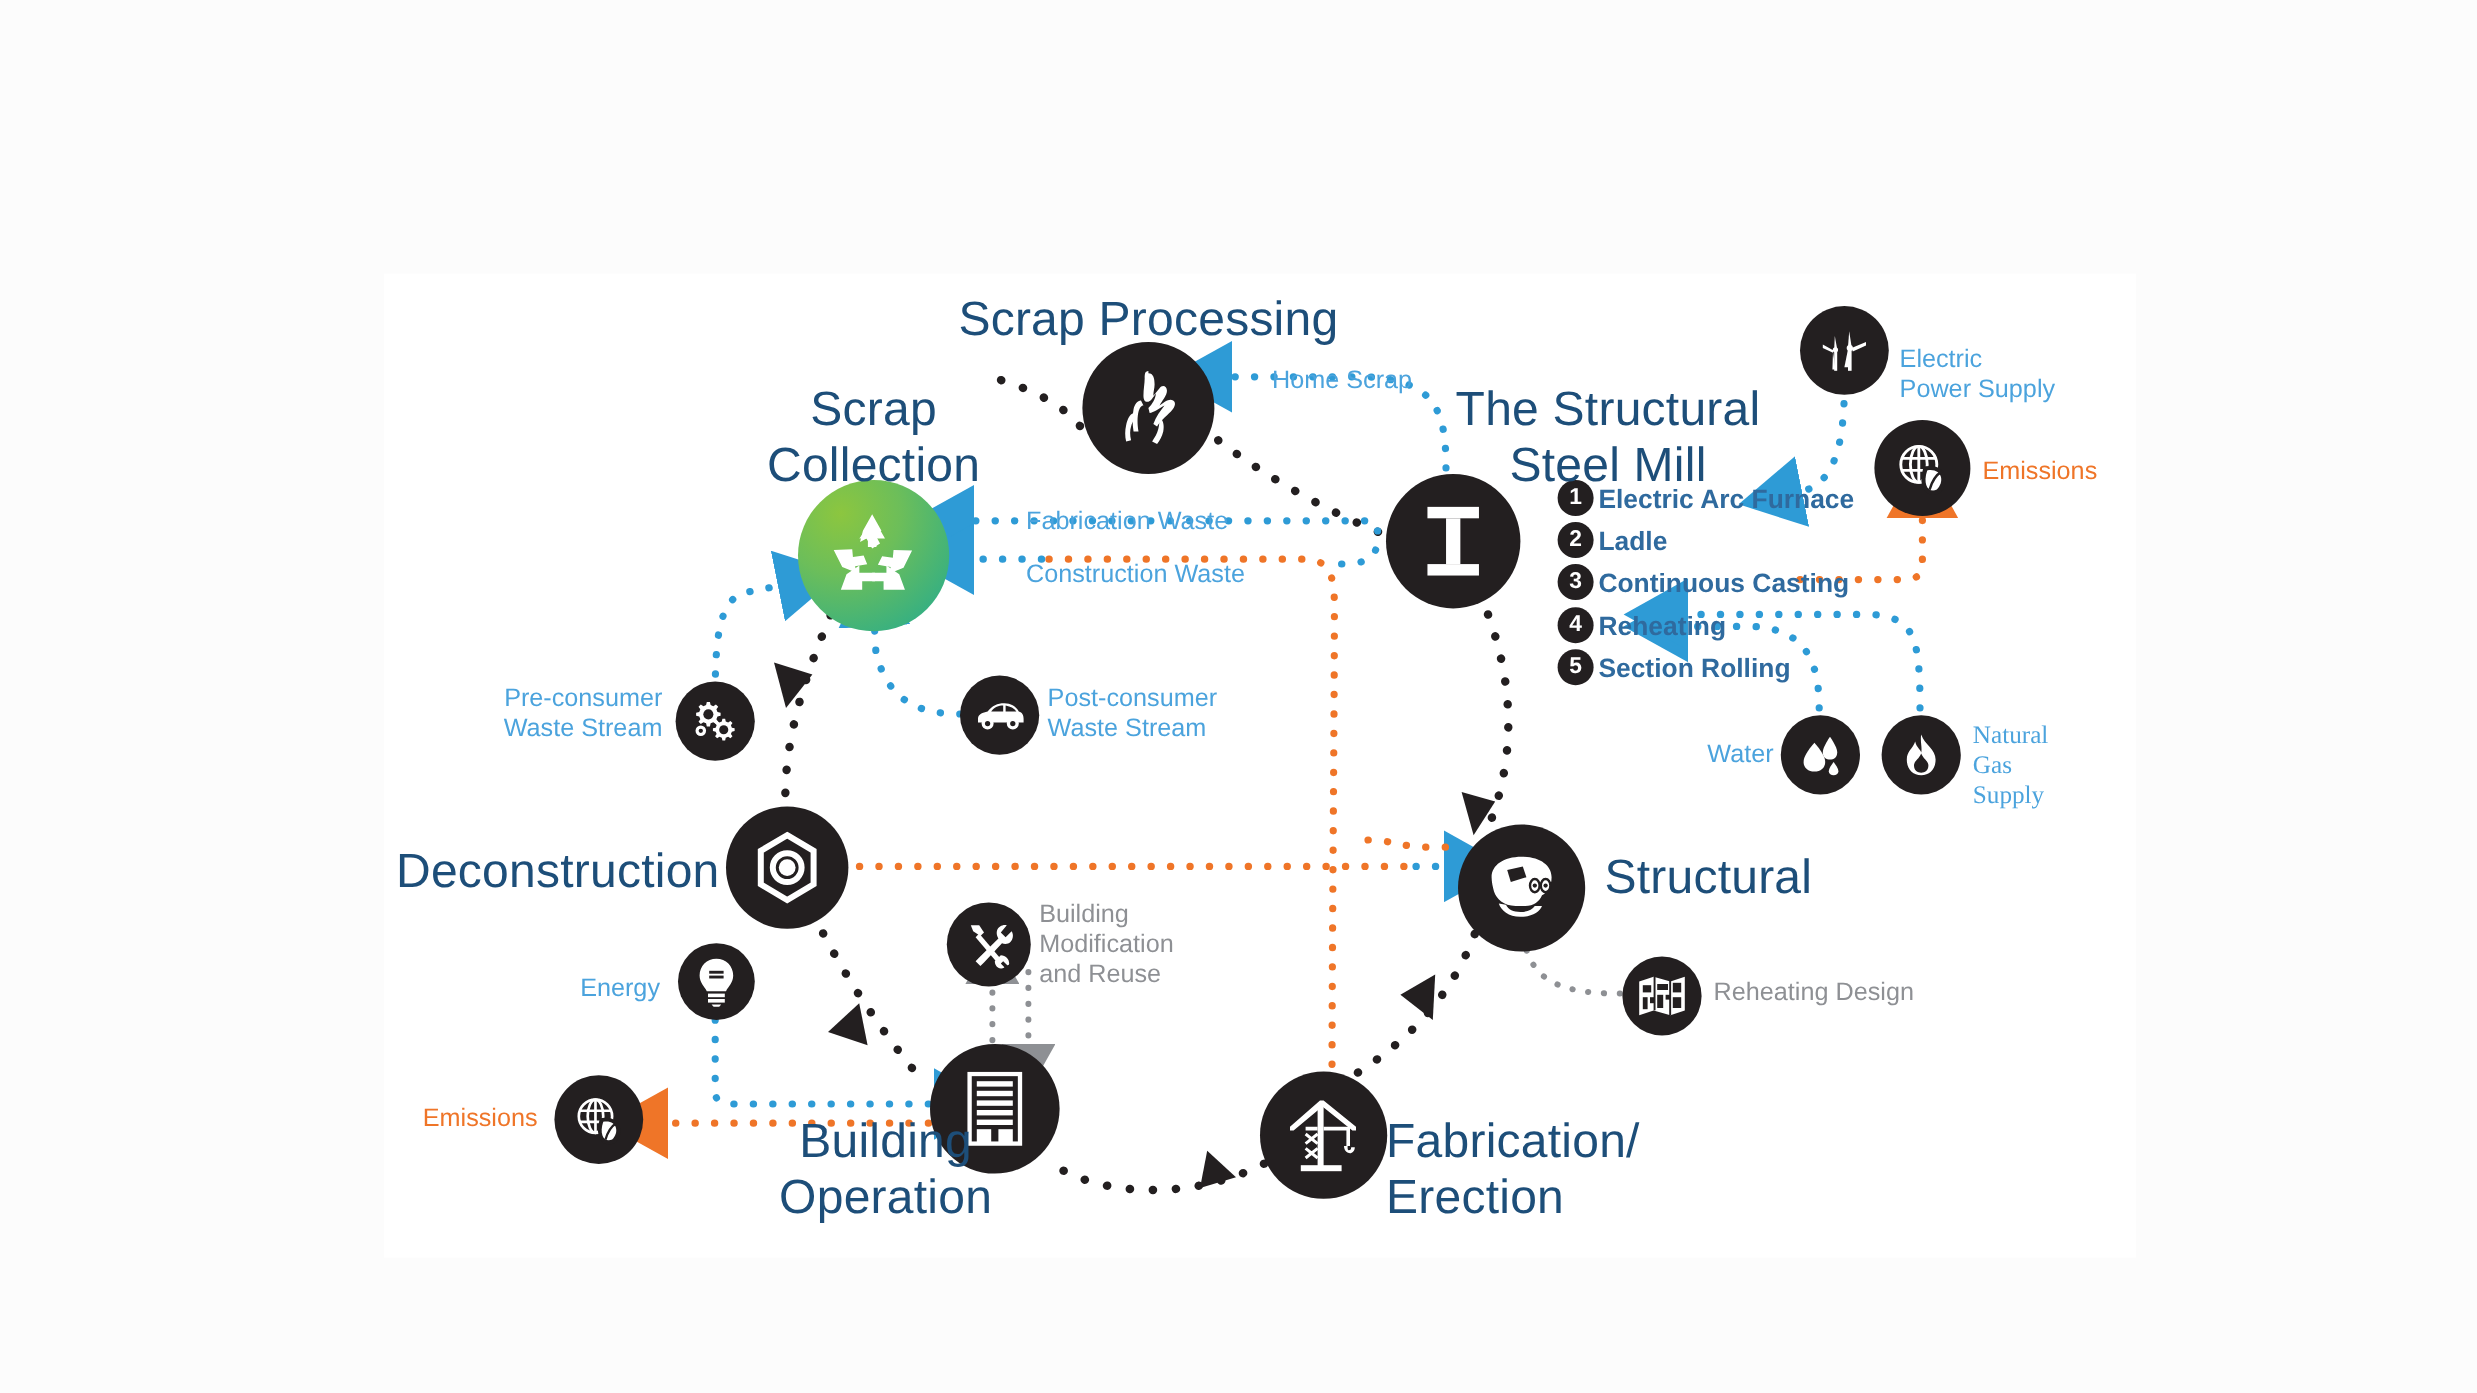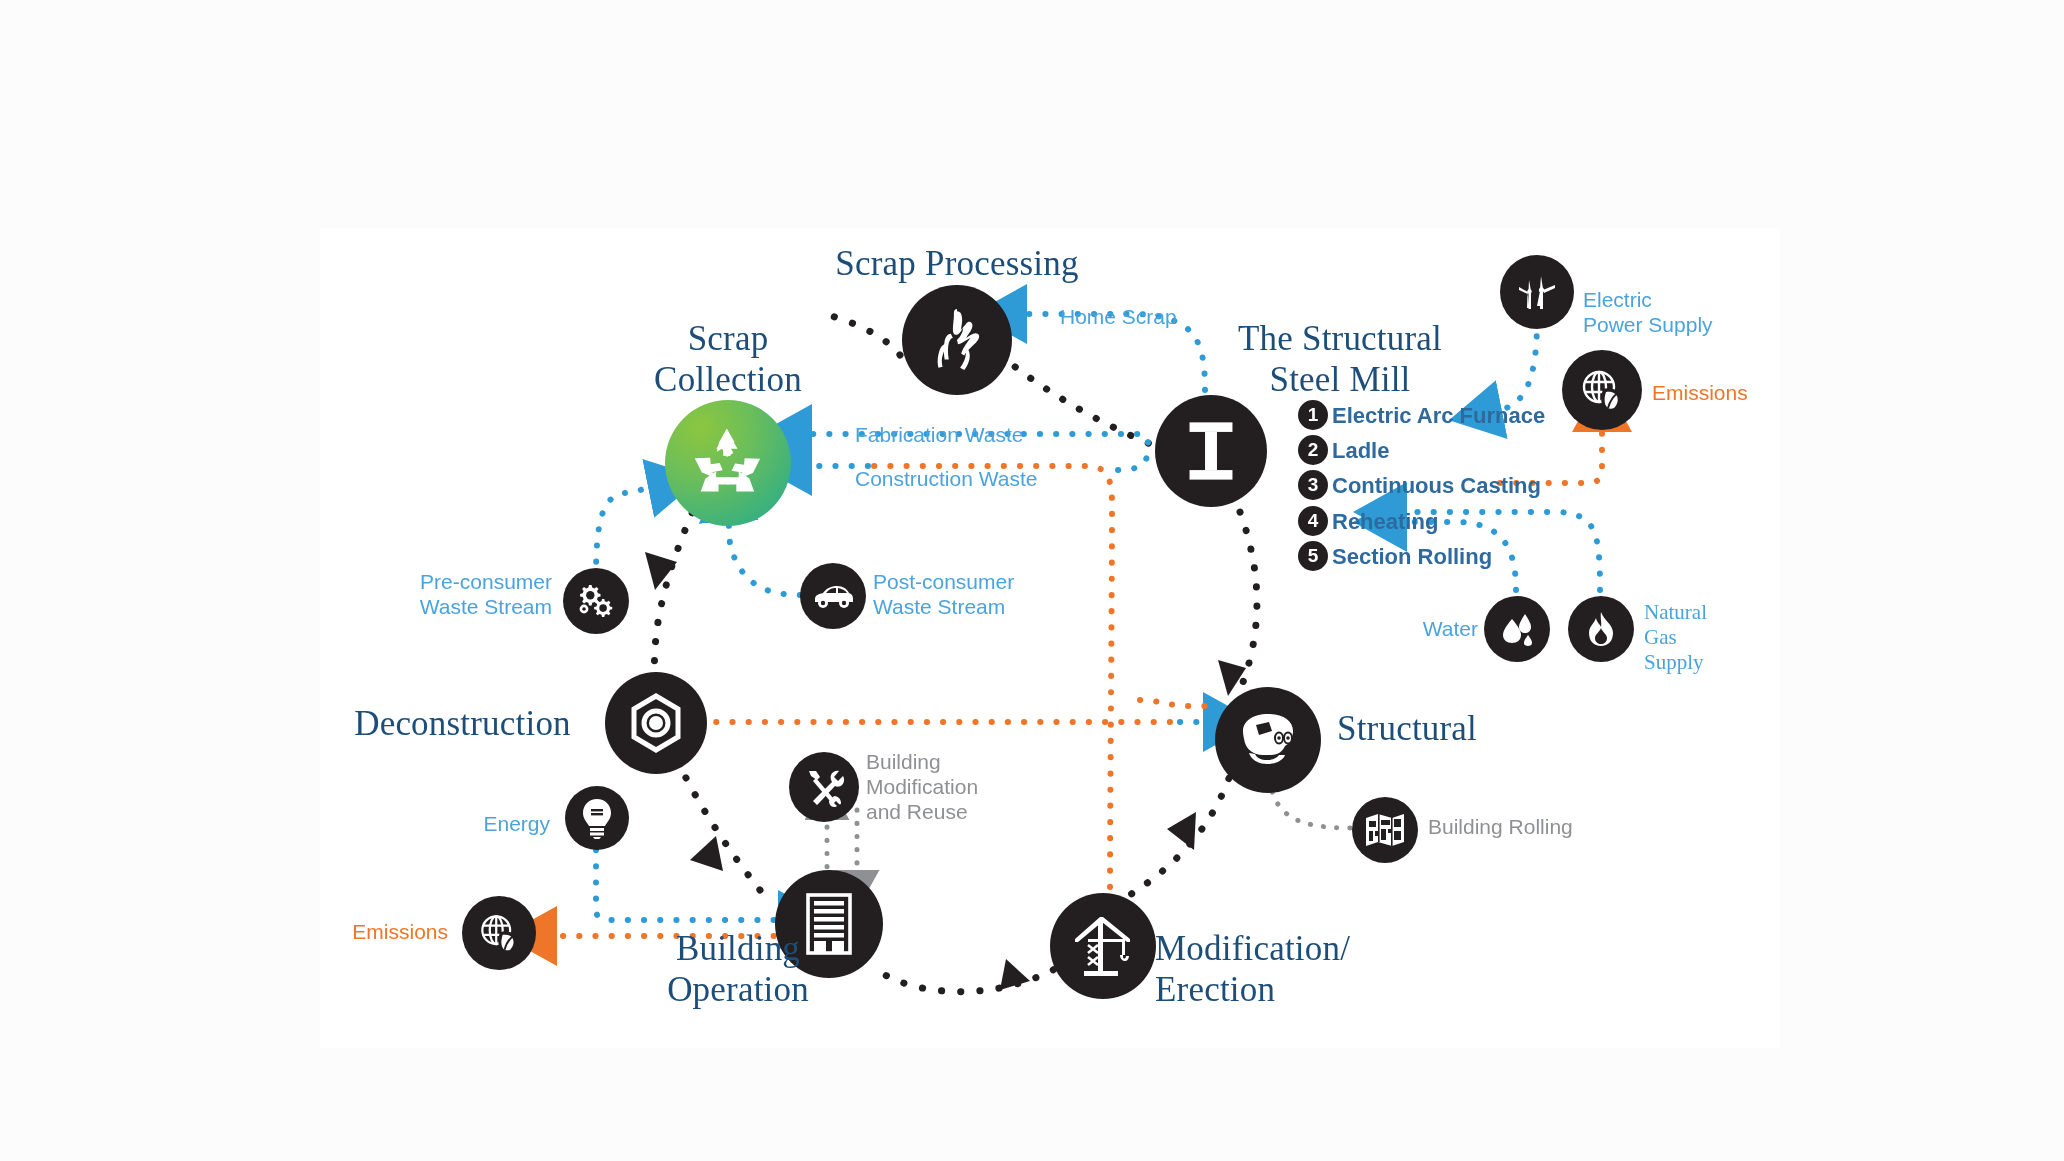--- a/index.html
+++ b/index.html
@@ -1,21 +1,21 @@
 <!DOCTYPE html>
 <html><head>
 <meta charset="utf-8">
 <style>
   html,body{margin:0;padding:0;background:#fcfcfc;}
   body{width:2064px;height:1161px;font-family:"Liberation Sans",sans-serif;overflow:hidden;}
   #stage{position:relative;width:2064px;height:1161px;background:#fcfcfc;}
   #canvas{position:absolute;left:320px;top:228px;width:1460px;height:820px;background:#ffffff;}
   #svgroot{position:absolute;left:0;top:0;width:2064px;height:1161px;}
   .lbl{position:absolute;white-space:pre;line-height:1.18;}
-  .h-title{color:#1d4e79;font-size:35px;font-weight:400;letter-spacing:.2px;font-family:Liberation Serif, serif;}
+  .h-title{color:#1d4e79;font-size:40px;font-weight:400;letter-spacing:.2px;}
   .sub-blue{color:#4ba3dd;font-size:21px;font-weight:400;}
   .step-txt{color:#2f6a9e;font-size:22px;font-weight:700;}
   .orange{color:#ef7528;font-size:21px;font-weight:400;}
   .gray{color:#8e9094;font-size:21px;font-weight:400;}
   .ta-r{text-align:right;}
   .ta-c{text-align:center;}
   .node{position:absolute;border-radius:50%;background:#231f20;display:flex;align-items:center;justify-content:center;}
   .node svg{display:block;}
   .badge{position:absolute;width:30px;height:30px;border-radius:50%;background:#231f20;color:#fff;font-size:19px;font-weight:700;display:flex;align-items:center;justify-content:center;font-family:"Liberation Sans",sans-serif;}
   .recycle-node{background:radial-gradient(circle at 28% 22%, #8cc63f 0%, #6cbe5a 38%, #3bb17e 78%, #23a98e 100%);}
@@ -372,21 +372,21 @@
 
   <div class="lbl h-title ta-c" style="left:782px;top:243px;width:350px;">Scrap Processing</div>
   <div class="lbl h-title ta-c" style="left:598px;top:318px;width:260px;">Scrap
 Collection</div>
   <div class="lbl h-title ta-c" style="left:1185px;top:318px;width:310px;">The Structural
 Steel Mill</div>
   <div class="lbl h-title ta-r" style="left:330px;top:703px;width:265px;text-align:center;">Deconstruction</div>
   <div class="lbl h-title" style="left:1337px;top:708px;">Structural</div>
   <div class="lbl h-title ta-c" style="left:608px;top:928px;width:260px;">Building
 Operation</div>
-  <div class="lbl h-title" style="left:1155px;top:928px;">Modification/
+  <div class="lbl h-title" style="left:1155px;top:928px;">Fabrication/
 Erection</div>
 
   <div class="lbl step-txt" style="left:1332px;top:403px;">Electric Arc Furnace</div>
   <div class="lbl step-txt" style="left:1332px;top:438px;">Ladle</div>
   <div class="lbl step-txt" style="left:1332px;top:473px;">Continuous Casting</div>
   <div class="lbl step-txt" style="left:1332px;top:509px;">Reheating</div>
   <div class="lbl step-txt" style="left:1332px;top:544px;">Section Rolling</div>
 
   <div class="lbl sub-blue" style="left:1060px;top:305px;">Home Scrap</div>
   <div class="lbl sub-blue" style="left:855px;top:423px;">Fabrication Waste</div>
@@ -398,17 +398,17 @@
 
   <div class="lbl sub-blue" style="left:1583px;top:288px;">Electric
 Power Supply</div>
   <div class="lbl orange" style="left:1652px;top:381px;">Emissions</div>
   <div class="lbl sub-blue ta-r" style="left:1360px;top:617px;width:118px;">Water</div>
   <div class="lbl sub-blue" style="left:1644px;top:600px;font-family:Liberation Serif, serif;">Natural
 Gas
 Supply</div>
   <div class="lbl sub-blue ta-r" style="left:400px;top:812px;width:150px;text-align:right;">Energy</div>
   <div class="lbl orange ta-r" style="left:300px;top:920px;width:148px;">Emissions</div>
-  <div class="lbl gray" style="left:1428px;top:815px;">Building Rolling</div>
+  <div class="lbl gray" style="left:1428px;top:815px;">Reheating Design</div>
   <div class="lbl gray" style="left:866px;top:750px;">Building
 Modification
 and Reuse</div>
 </div>
 
 </body></html>

